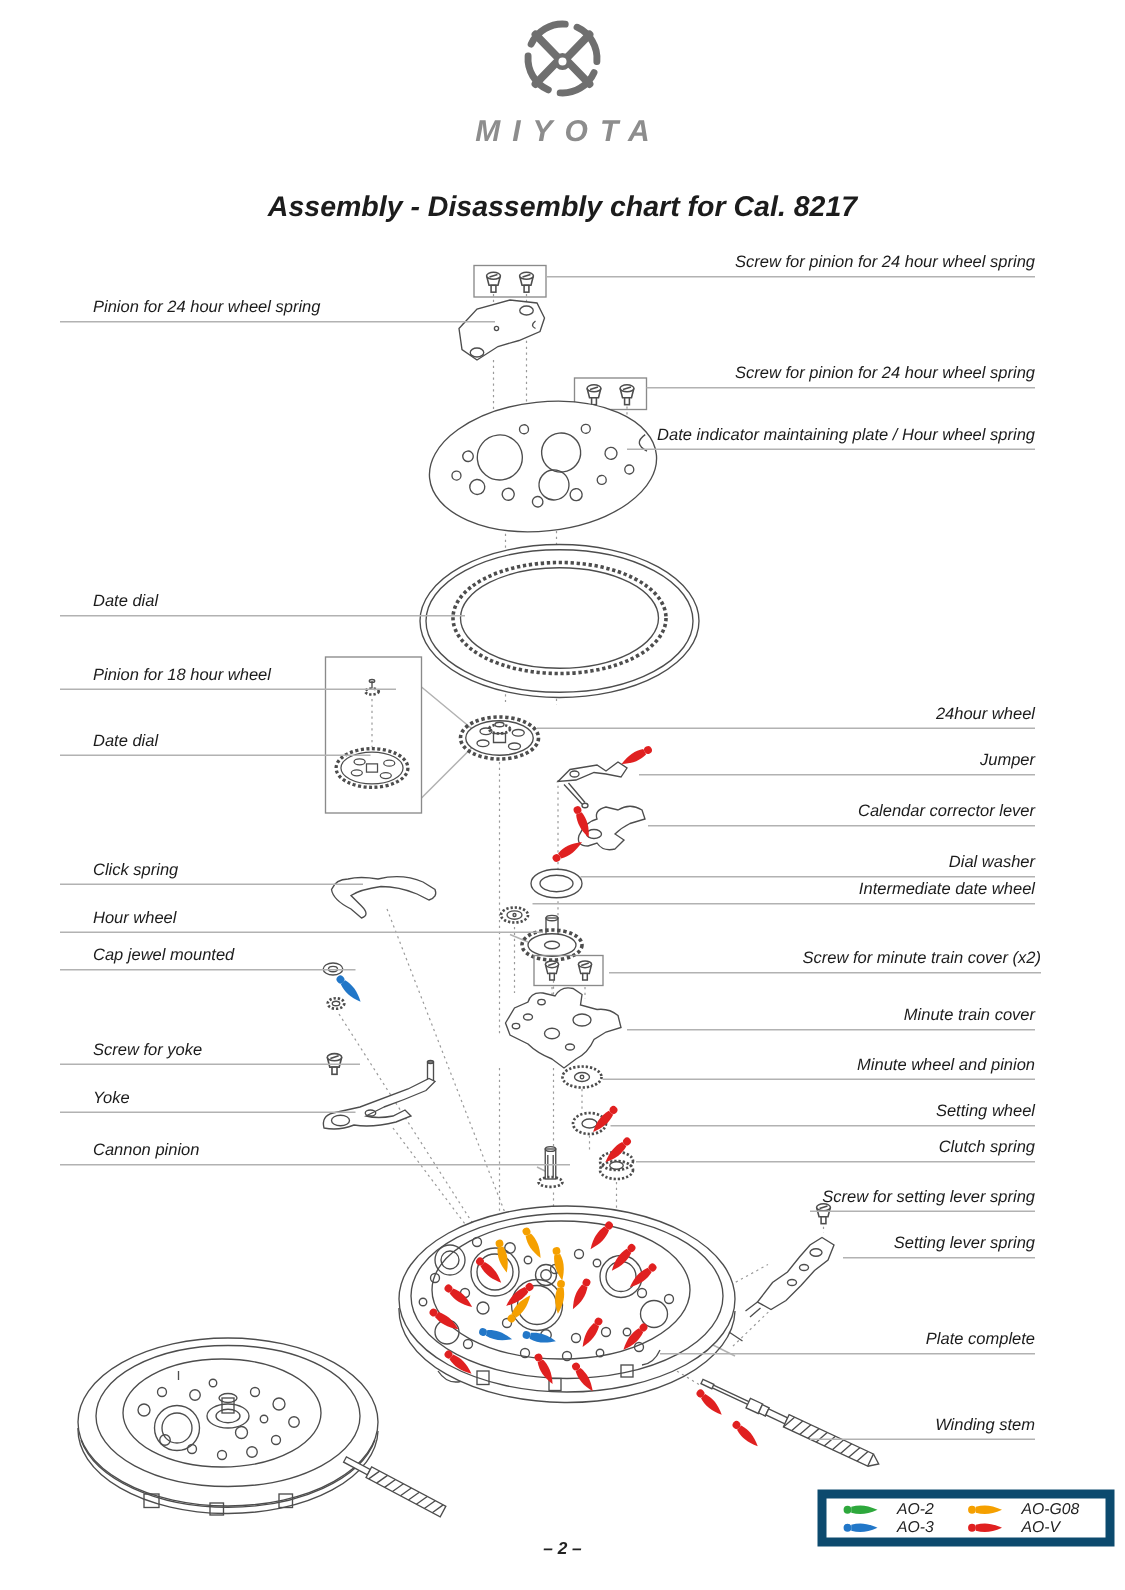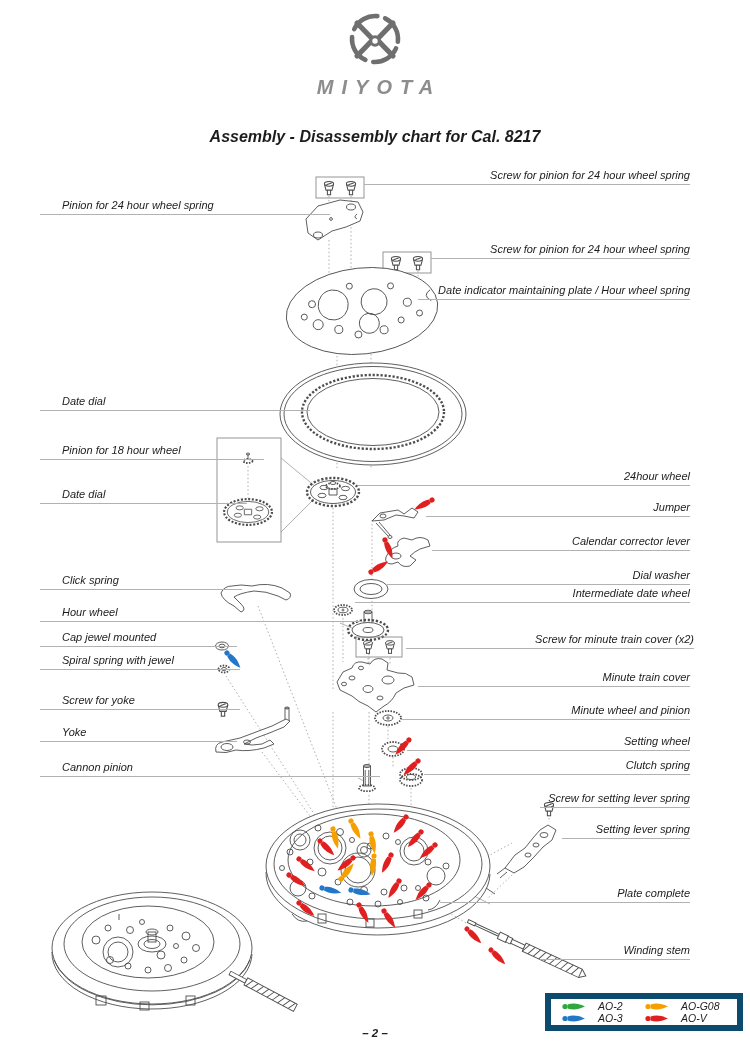--- a/index.html
+++ b/index.html
@@ -1,20 +1,20 @@
 <!DOCTYPE html>
 <html><head>
 <meta charset="utf-8">
 <style>
   html,body{margin:0;padding:0;background:#ffffff;}
   body{width:750px;height:1060px;position:relative;font-family:"Liberation Sans",sans-serif;overflow:hidden;}
   .page{position:absolute;inset:0;background:#fff;font-style:italic;}
   .logo-wrap{position:absolute;top:12px;left:0;width:750px;text-align:center;}
   .brand{margin-top:2px;font-size:20px;font-weight:700;letter-spacing:8px;padding-left:8px;color:#8d8d8d;}
-  .title{position:absolute;top:128px;left:0;width:750px;text-align:center;font-size:16px;font-weight:700;color:#1c1c1c;}
+  .title{position:absolute;top:128px;left:0;width:750px;text-align:center;font-size:19px;font-weight:700;color:#1c1c1c;}
   .page-num{position:absolute;top:1027px;left:0;width:750px;text-align:center;font-size:11.5px;font-weight:700;color:#222;}
   svg.art-layer{position:absolute;left:0;top:0;z-index:1;}
   .labels{position:absolute;inset:0;z-index:3;pointer-events:none;}
   .lbl{position:absolute;font-size:11px;line-height:12px;color:#1c1c1c;border-bottom:1px solid #b2b2b2;
        padding-bottom:3px;white-space:nowrap;}
   .lbl.left{padding-left:22px;}
   .lbl.right{text-align:right;}
   .legend{position:absolute;left:545px;top:993px;width:198px;height:38px;border:6px solid #0c4a6e;
           z-index:4;display:grid;grid-template-columns:1fr 1fr;align-items:center;padding:1px 10px;box-sizing:border-box;}
   .legend-item{display:flex;align-items:center;gap:7px;font-size:10.5px;color:#222;}
@@ -461,21 +461,20 @@
   </svg>
 
   <div class="labels">
       <div class="lbl left" style="top: 199px; width: 268px; left: 40px;">Pinion for 24 hour wheel spring</div>
       <div class="lbl left" style="top: 395px; width: 248px; left: 40px;">Date dial</div>
       <div class="lbl left" style="top: 444px; width: 202px; left: 40px;">Pinion for 18 hour wheel</div>
       <div class="lbl left" style="top: 488px; width: 185px; left: 40px;">Date dial</div>
       <div class="lbl left" style="top: 574px; width: 180px; left: 40px;">Click spring</div>
       <div class="lbl left" style="top: 606px; width: 300px; left: 40px;">Hour wheel</div>
       <div class="lbl left" style="top: 631px; width: 175px; left: 40px;">Cap jewel mounted</div>
-      <div class="lbl left" style="top: 654px; width: 178px; left: 40px;">Spiral spring with jewel</div>
       <div class="lbl left" style="top: 694px; width: 178px; left: 40px;">Screw for yoke</div>
       <div class="lbl left" style="top: 726px; width: 175px; left: 40px;">Yoke</div>
       <div class="lbl left" style="top: 761px; width: 318px; left: 40px;">Cannon pinion</div>
       <div class="lbl right" style="top: 169px; width: 326px; right: 60px;">Screw for pinion for 24 hour wheel spring</div>
       <div class="lbl right" style="top: 243px; width: 259px; right: 60px;">Screw for pinion for 24 hour wheel spring</div>
       <div class="lbl right" style="top: 284px; width: 272px; right: 60px;">Date indicator maintaining plate / Hour wheel spring</div>
       <div class="lbl right" style="top: 470px; width: 332px; right: 60px;">24hour wheel</div>
       <div class="lbl right" style="top: 501px; width: 264px; right: 60px;">Jumper</div>
       <div class="lbl right" style="top: 535px; width: 258px; right: 60px;">Calendar corrector lever</div>
       <div class="lbl right" style="top: 569px; width: 303px; right: 60px;">Dial washer</div>

